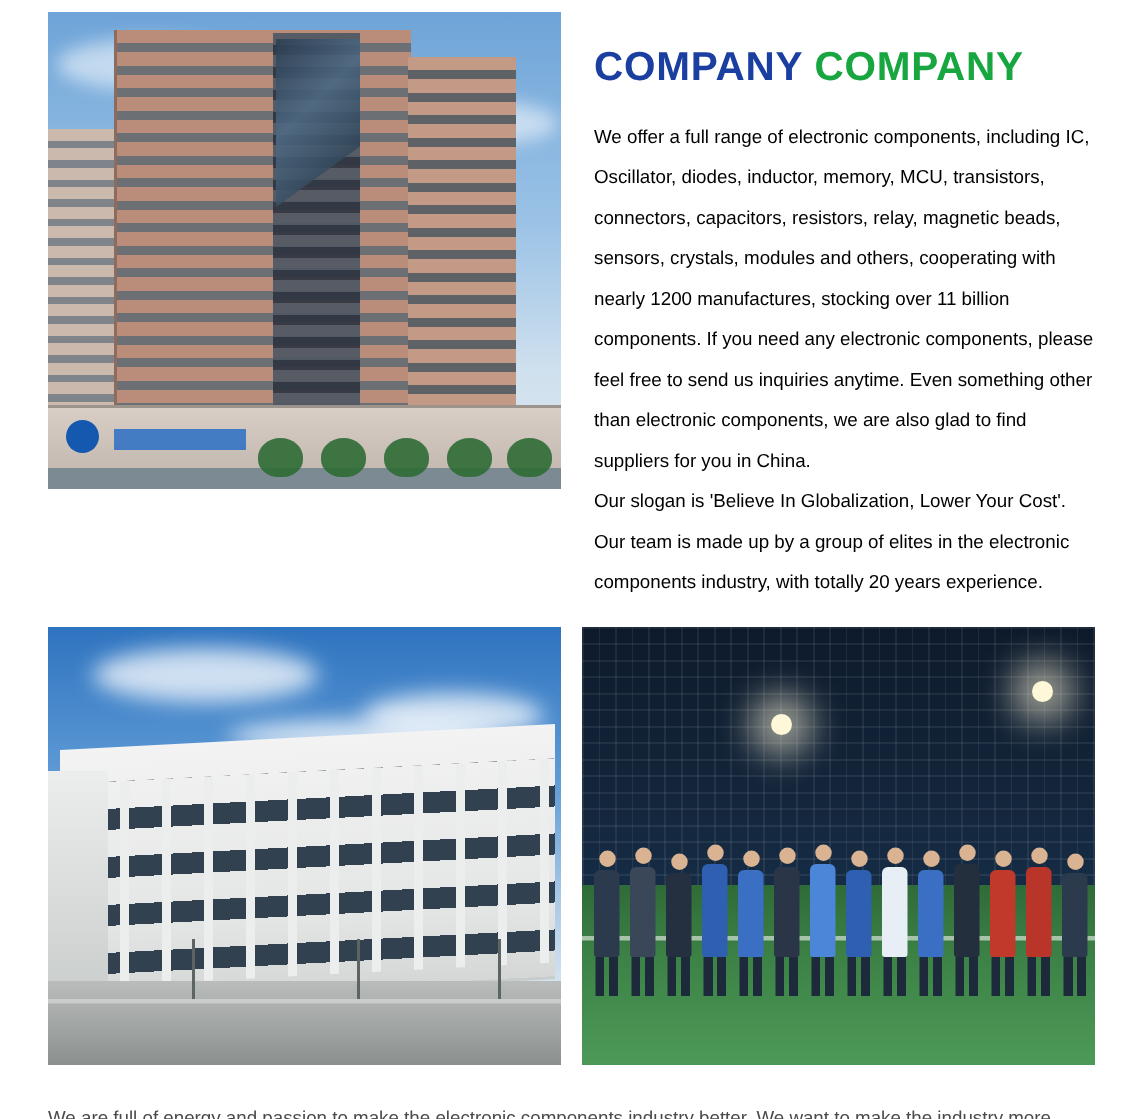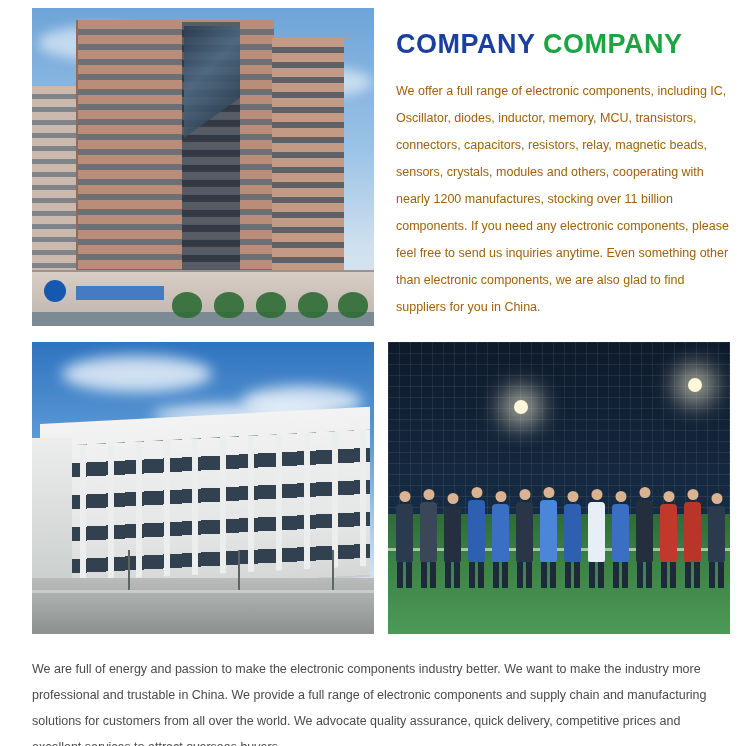--- a/index.html
+++ b/index.html
@@ -50,21 +50,21 @@
     margin: 0 0 18px 0;
     line-height: 1.1;
   }
   .profile-title .word1 { color: #1b3fa0; }
   .profile-title .word2 { color: #18a641; }
 
   .profile-body p {
     margin: 0;
     font-size: 12.5px;
     line-height: 27px;
-    color: #a16207;
+    color: #000000;
   }
   .profile-body p + p { margin-top: 0; }
 
   
   .mid-row {
     display: flex;
     gap: 8px;
     padding: 16px 18px 0 32px;
     box-sizing: border-box;
   }
@@ -331,20 +331,21 @@
       <div class="treeA" style="left:266px;"></div>
       <div class="treeA" style="left:306px;"></div>
     </div>
 
     <div class="profile-col">
       <h1 class="profile-title">
         <span class="word1">COMPANY </span><span class="word2">COMPANY</span>
       </h1>
       <div class="profile-body">
         <p>We offer a full range of electronic components, including IC, Oscillator, diodes, inductor, memory, MCU, transistors, connectors, capacitors, resistors, relay, magnetic beads, sensors, crystals, modules and others, cooperating with nearly 1200 manufactures, stocking over 11 billion components. If you need any electronic components, please feel free to send us inquiries anytime. Even something other than electronic components, we are also glad to find suppliers for you in China.</p>
+        <p>Our slogan is 'Believe In Globalization, Lower Your Cost'. Our team is made up by a group of elites in the electronic components industry, with totally 20 years experience.</p>
       </div>
     </div>
   </div>
 
   <div class="mid-row">
 
     <div class="photo-b">
       <div class="skyB"></div>
       <div class="cloudB" style="left:30px; top:14px; width:150px; height:36px;"></div>
       <div class="cloudB" style="left:210px; top:44px; width:120px; height:30px;"></div>

